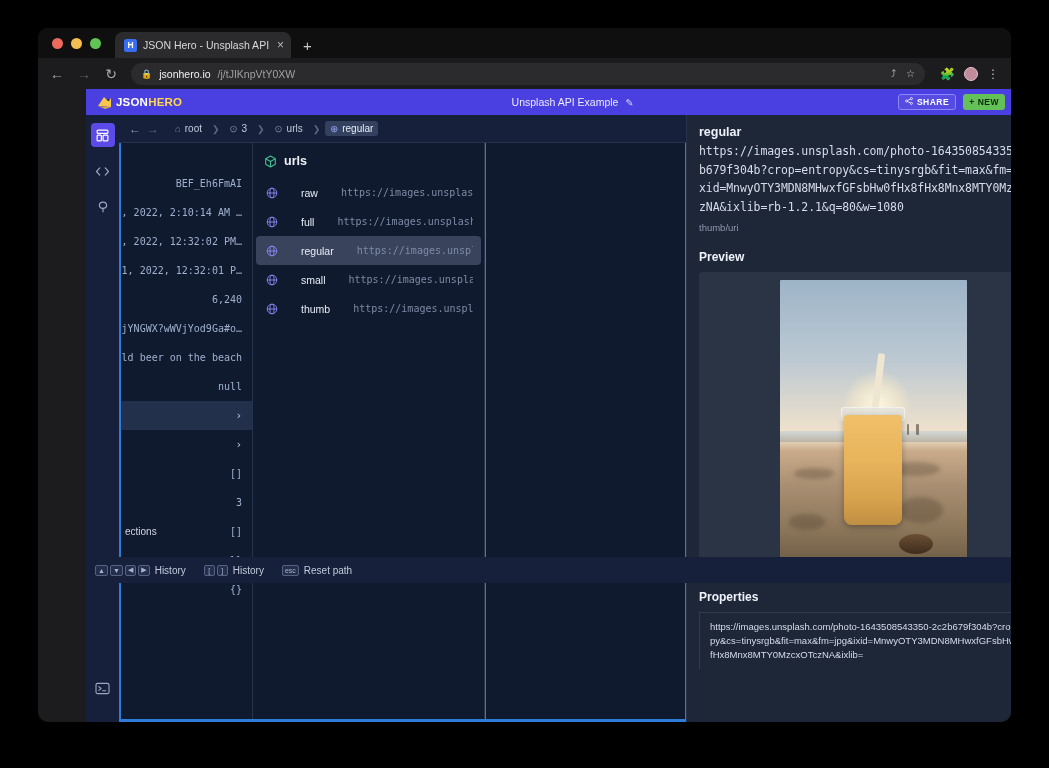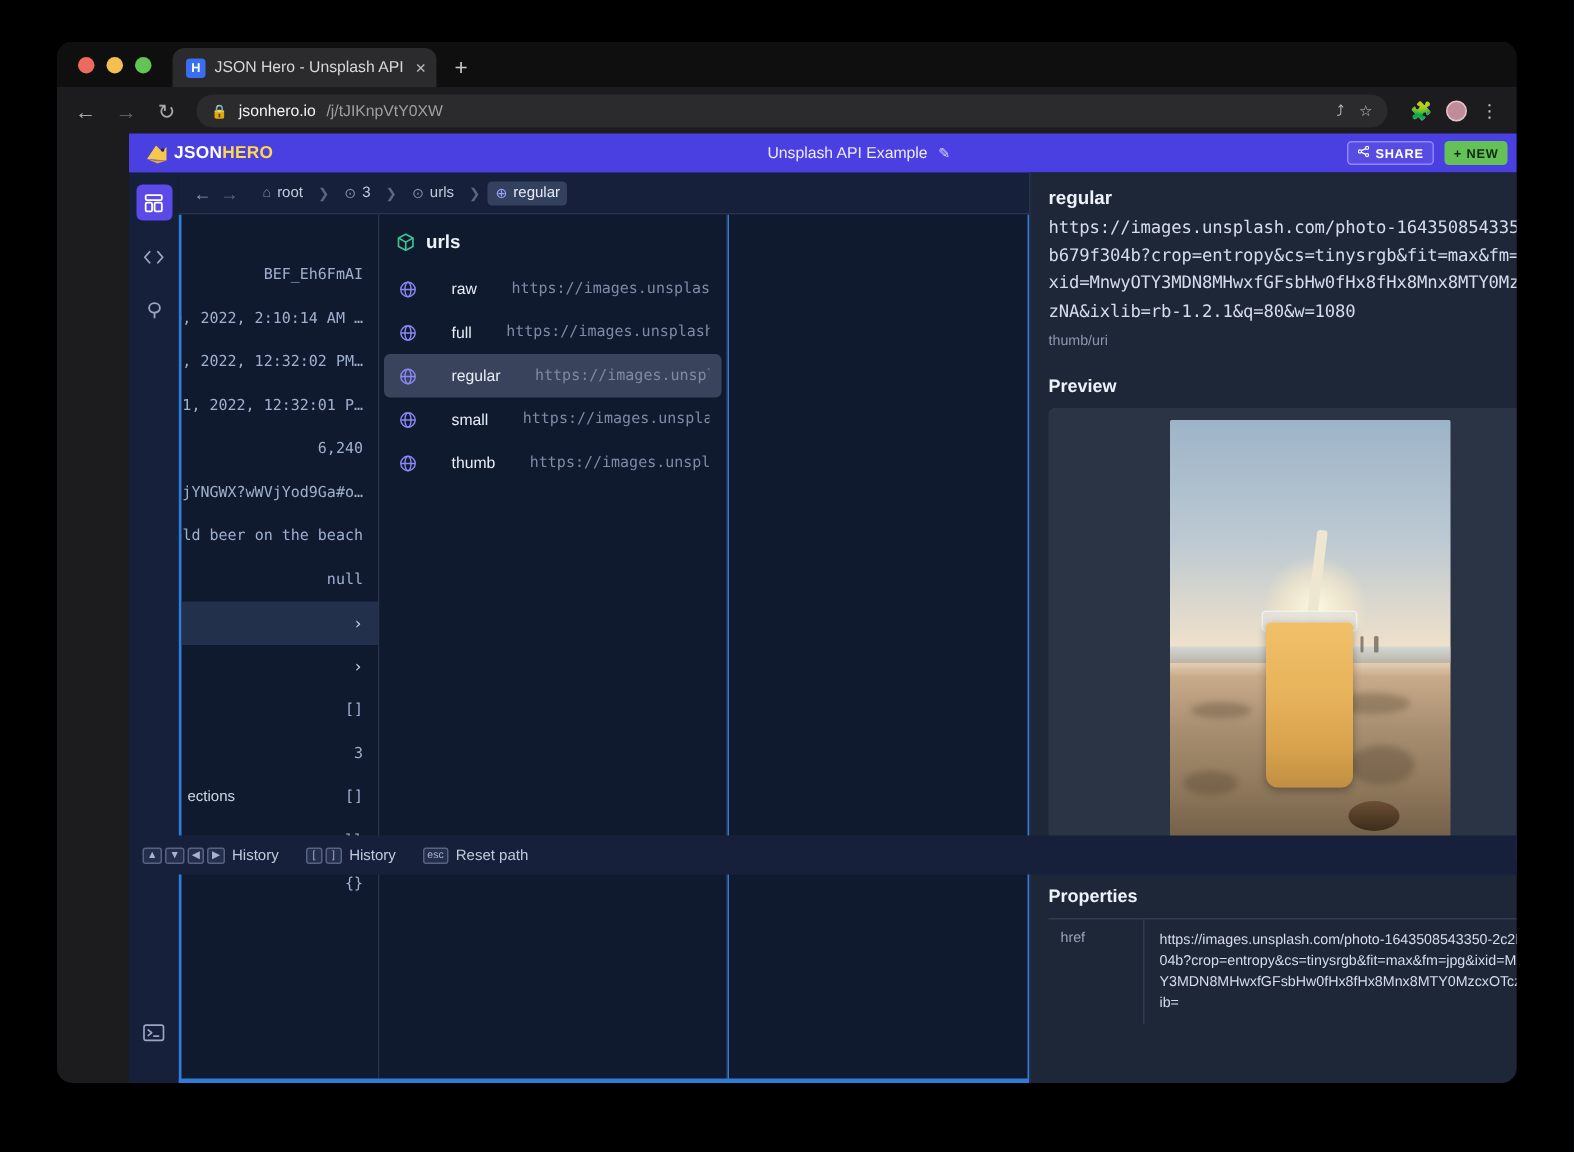--- a/index.html
+++ b/index.html
@@ -490,21 +490,20 @@
               <div class="ph-lid"></div>
               <div class="ph-cup"></div>
               <div class="ph-shell"></div>
             </div>
           </div>
         </div>
 
         <div class="sec-title">Properties</div>
         <div class="props-tbl" id="props">
             <div class="prow">
-              <div class="pk">href</div>
               <div class="pv">https://images.unsplash.com/photo-1643508543350-2c2b679f304b?crop=entropy&amp;cs=tinysrgb&amp;fit=max&amp;fm=jpg&amp;ixid=MnwyOTY3MDN8MHwxfGFsbHw0fHx8fHx8Mnx8MTY0MzcxOTczNA&amp;ixlib=</div>
             </div>
           </div>
       </div>
     </div>
 
     <div class="statusbar">
       <div class="sb-grp">
         <span class="keys" id="nav-keys">
             <span class="kbd">▲</span>

